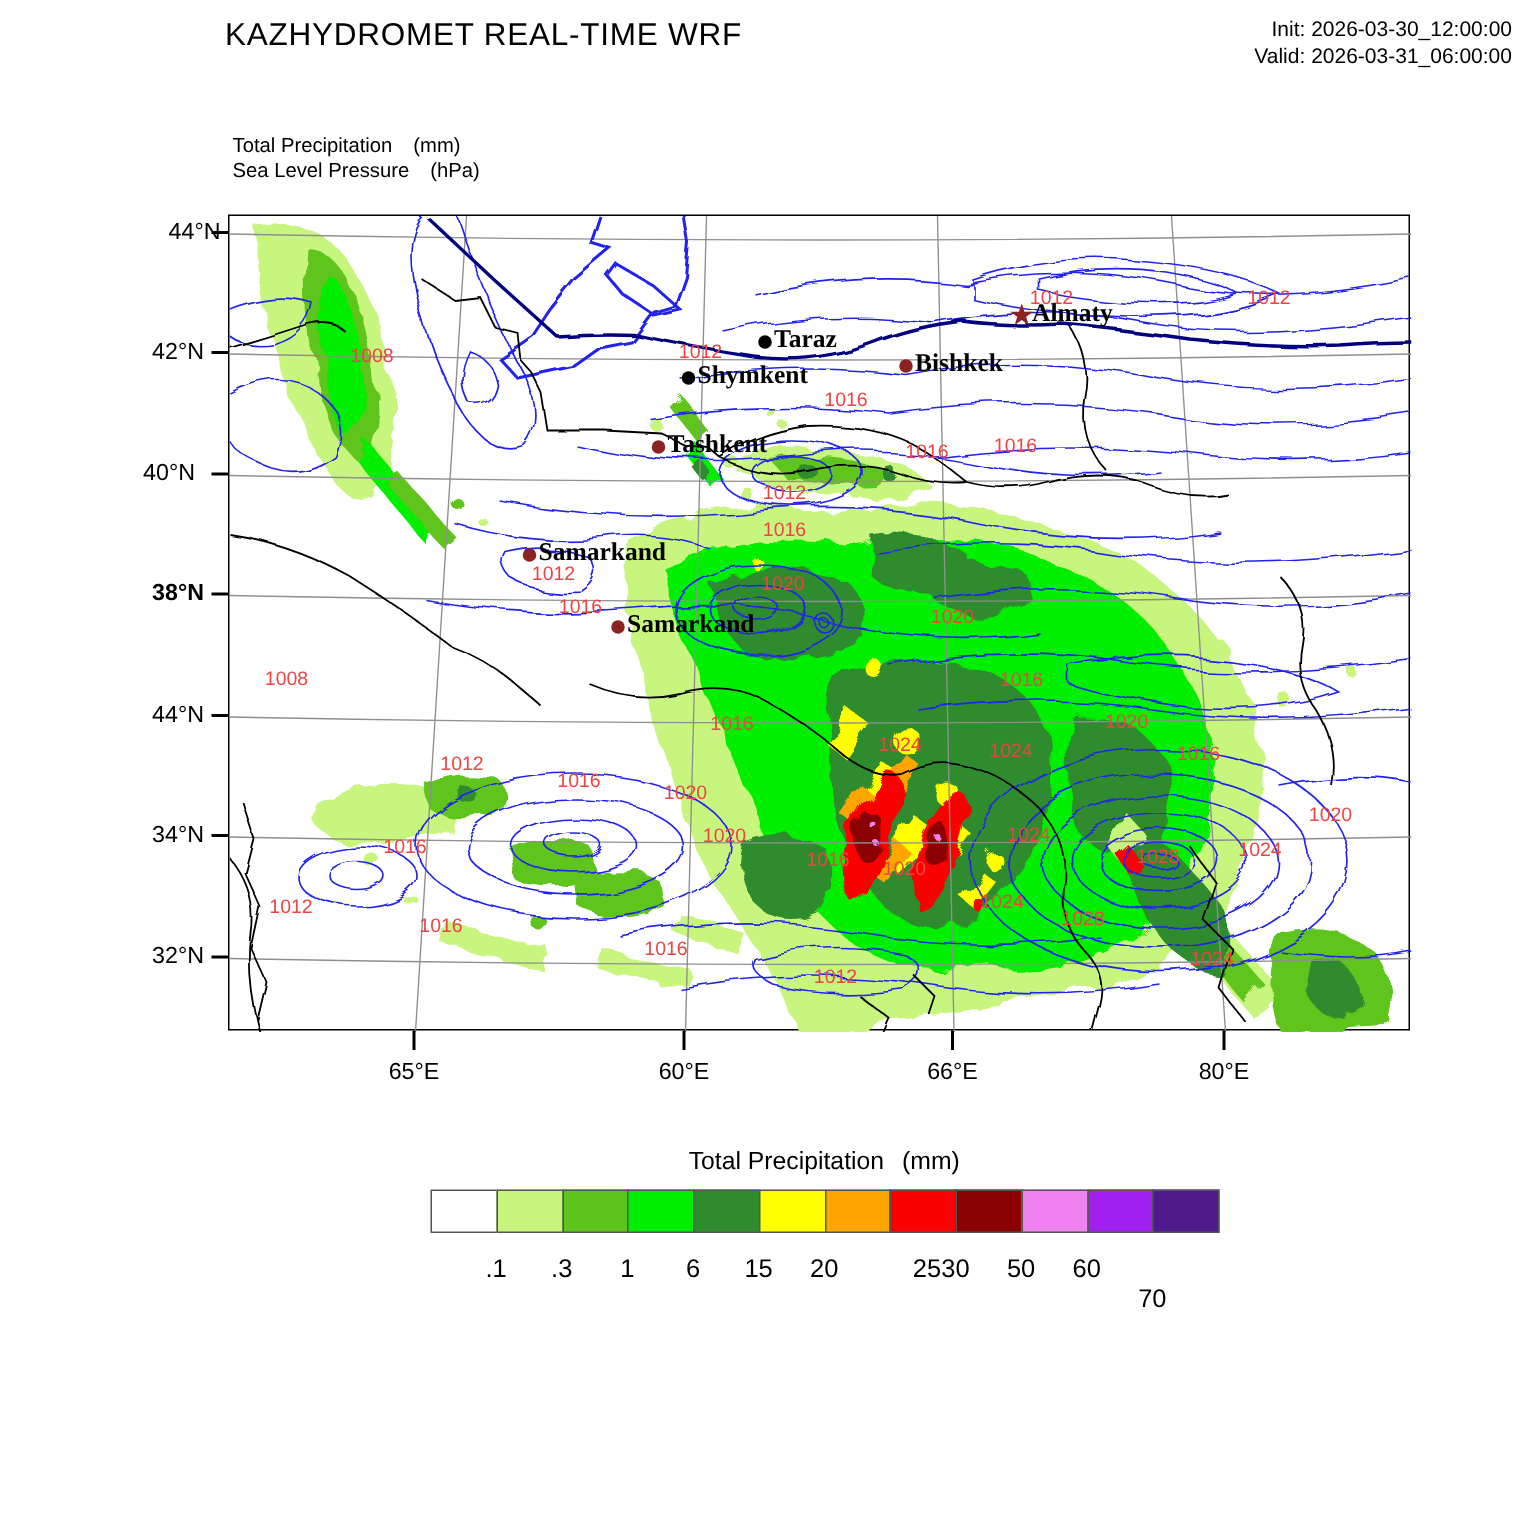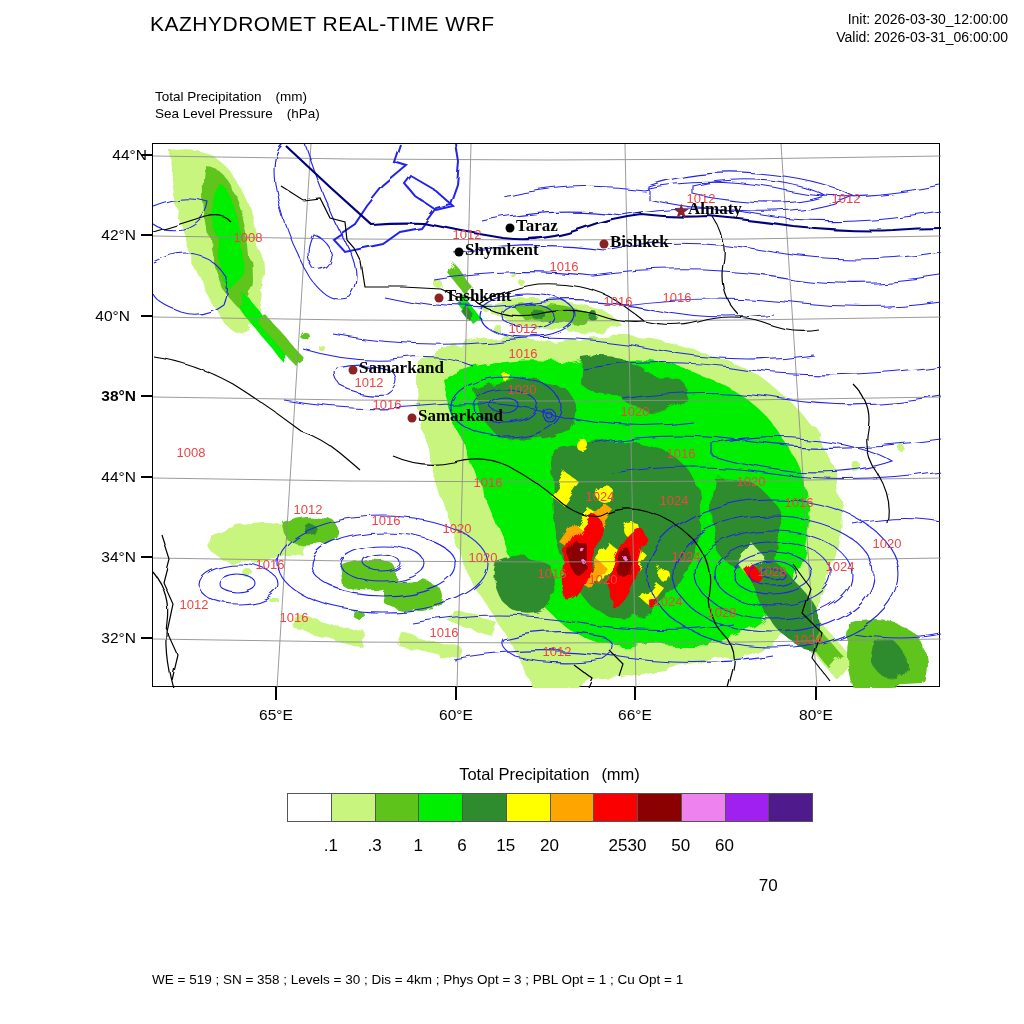--- a/index.html
+++ b/index.html
@@ -352,18 +352,17 @@
     <span class="abs cbar-tick" style="left: 330.75px; top: 836px;">.1</span>
     <span class="abs cbar-tick" style="left: 374.5px; top: 836px;">.3</span>
     <span class="abs cbar-tick" style="left: 418.25px; top: 836px;">1</span>
     <span class="abs cbar-tick" style="left: 462px; top: 836px;">6</span>
     <span class="abs cbar-tick" style="left: 505.75px; top: 836px;">15</span>
     <span class="abs cbar-tick" style="left: 549.5px; top: 836px;">20</span>
     <span class="abs cbar-tick" style="left: 618px; top: 836px;">25</span>
     <span class="abs cbar-tick" style="left: 637px; top: 836px;">30</span>
     <span class="abs cbar-tick" style="left: 680.75px; top: 836px;">50</span>
     <span class="abs cbar-tick" style="left: 724.5px; top: 836px;">60</span>
-    <span class="abs cbar-tick" style="left: 768.25px; top: 876px; text-align: right;">70</span>
+    <span class="abs cbar-tick" style="left: 768.25px; top: 856px; text-align: right;">70</span>
   </div>
 
 <div class="abs" id="footer">
-  <div>WE = 519 ; SN = 358 ; Levels = 30 ; Dis = 4km ; Phys Opt = 3 ; PBL Opt = 1 ; Cu Opt = 1</div>
 </div>
 
 </body></html>

